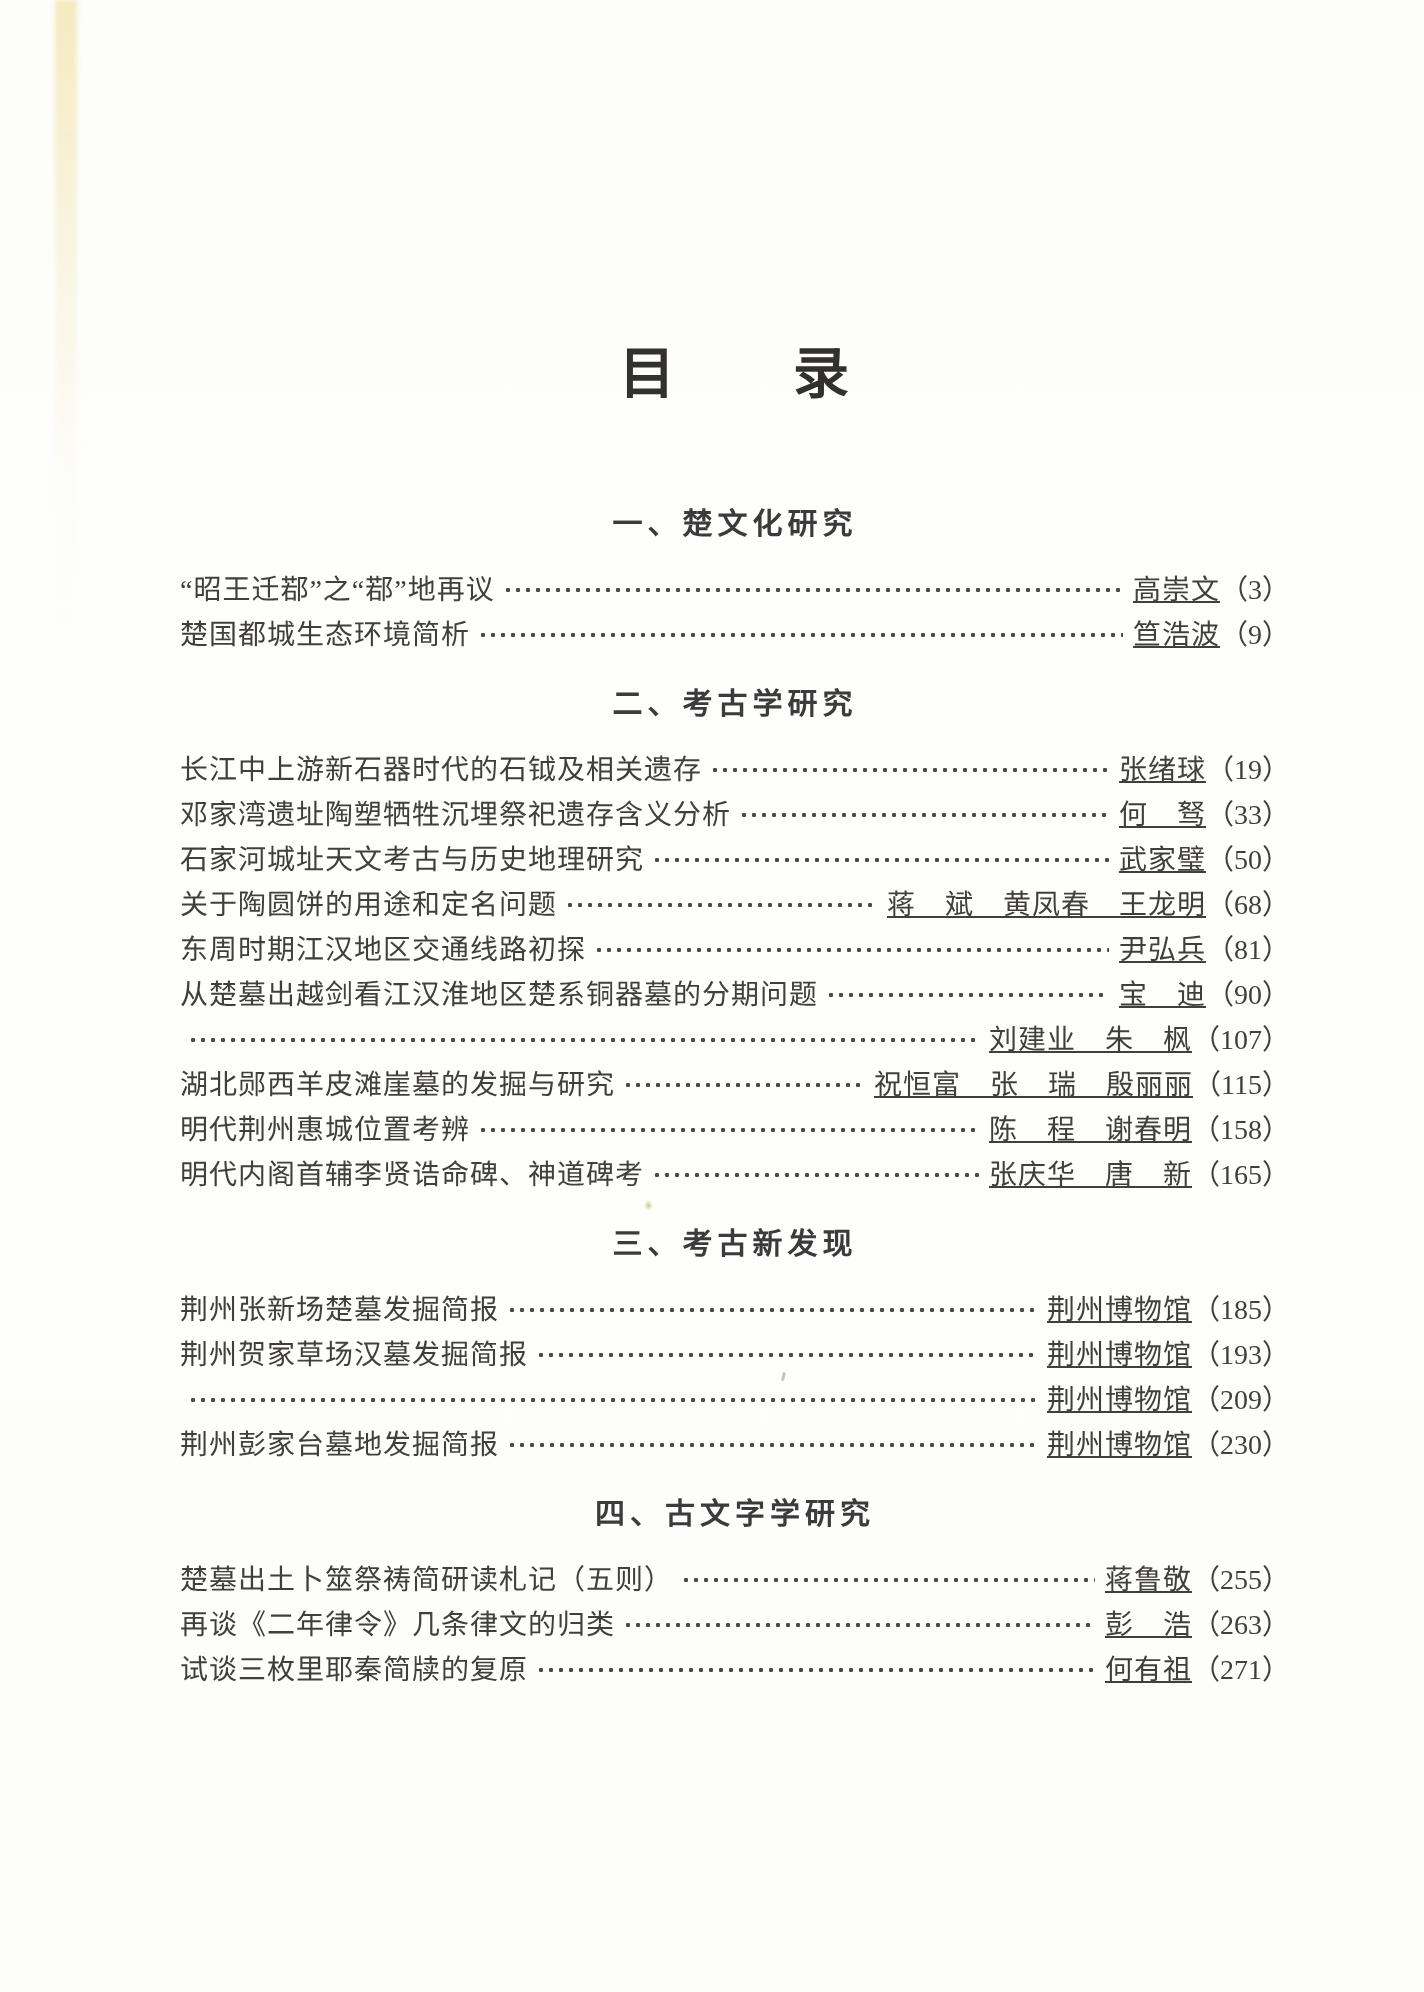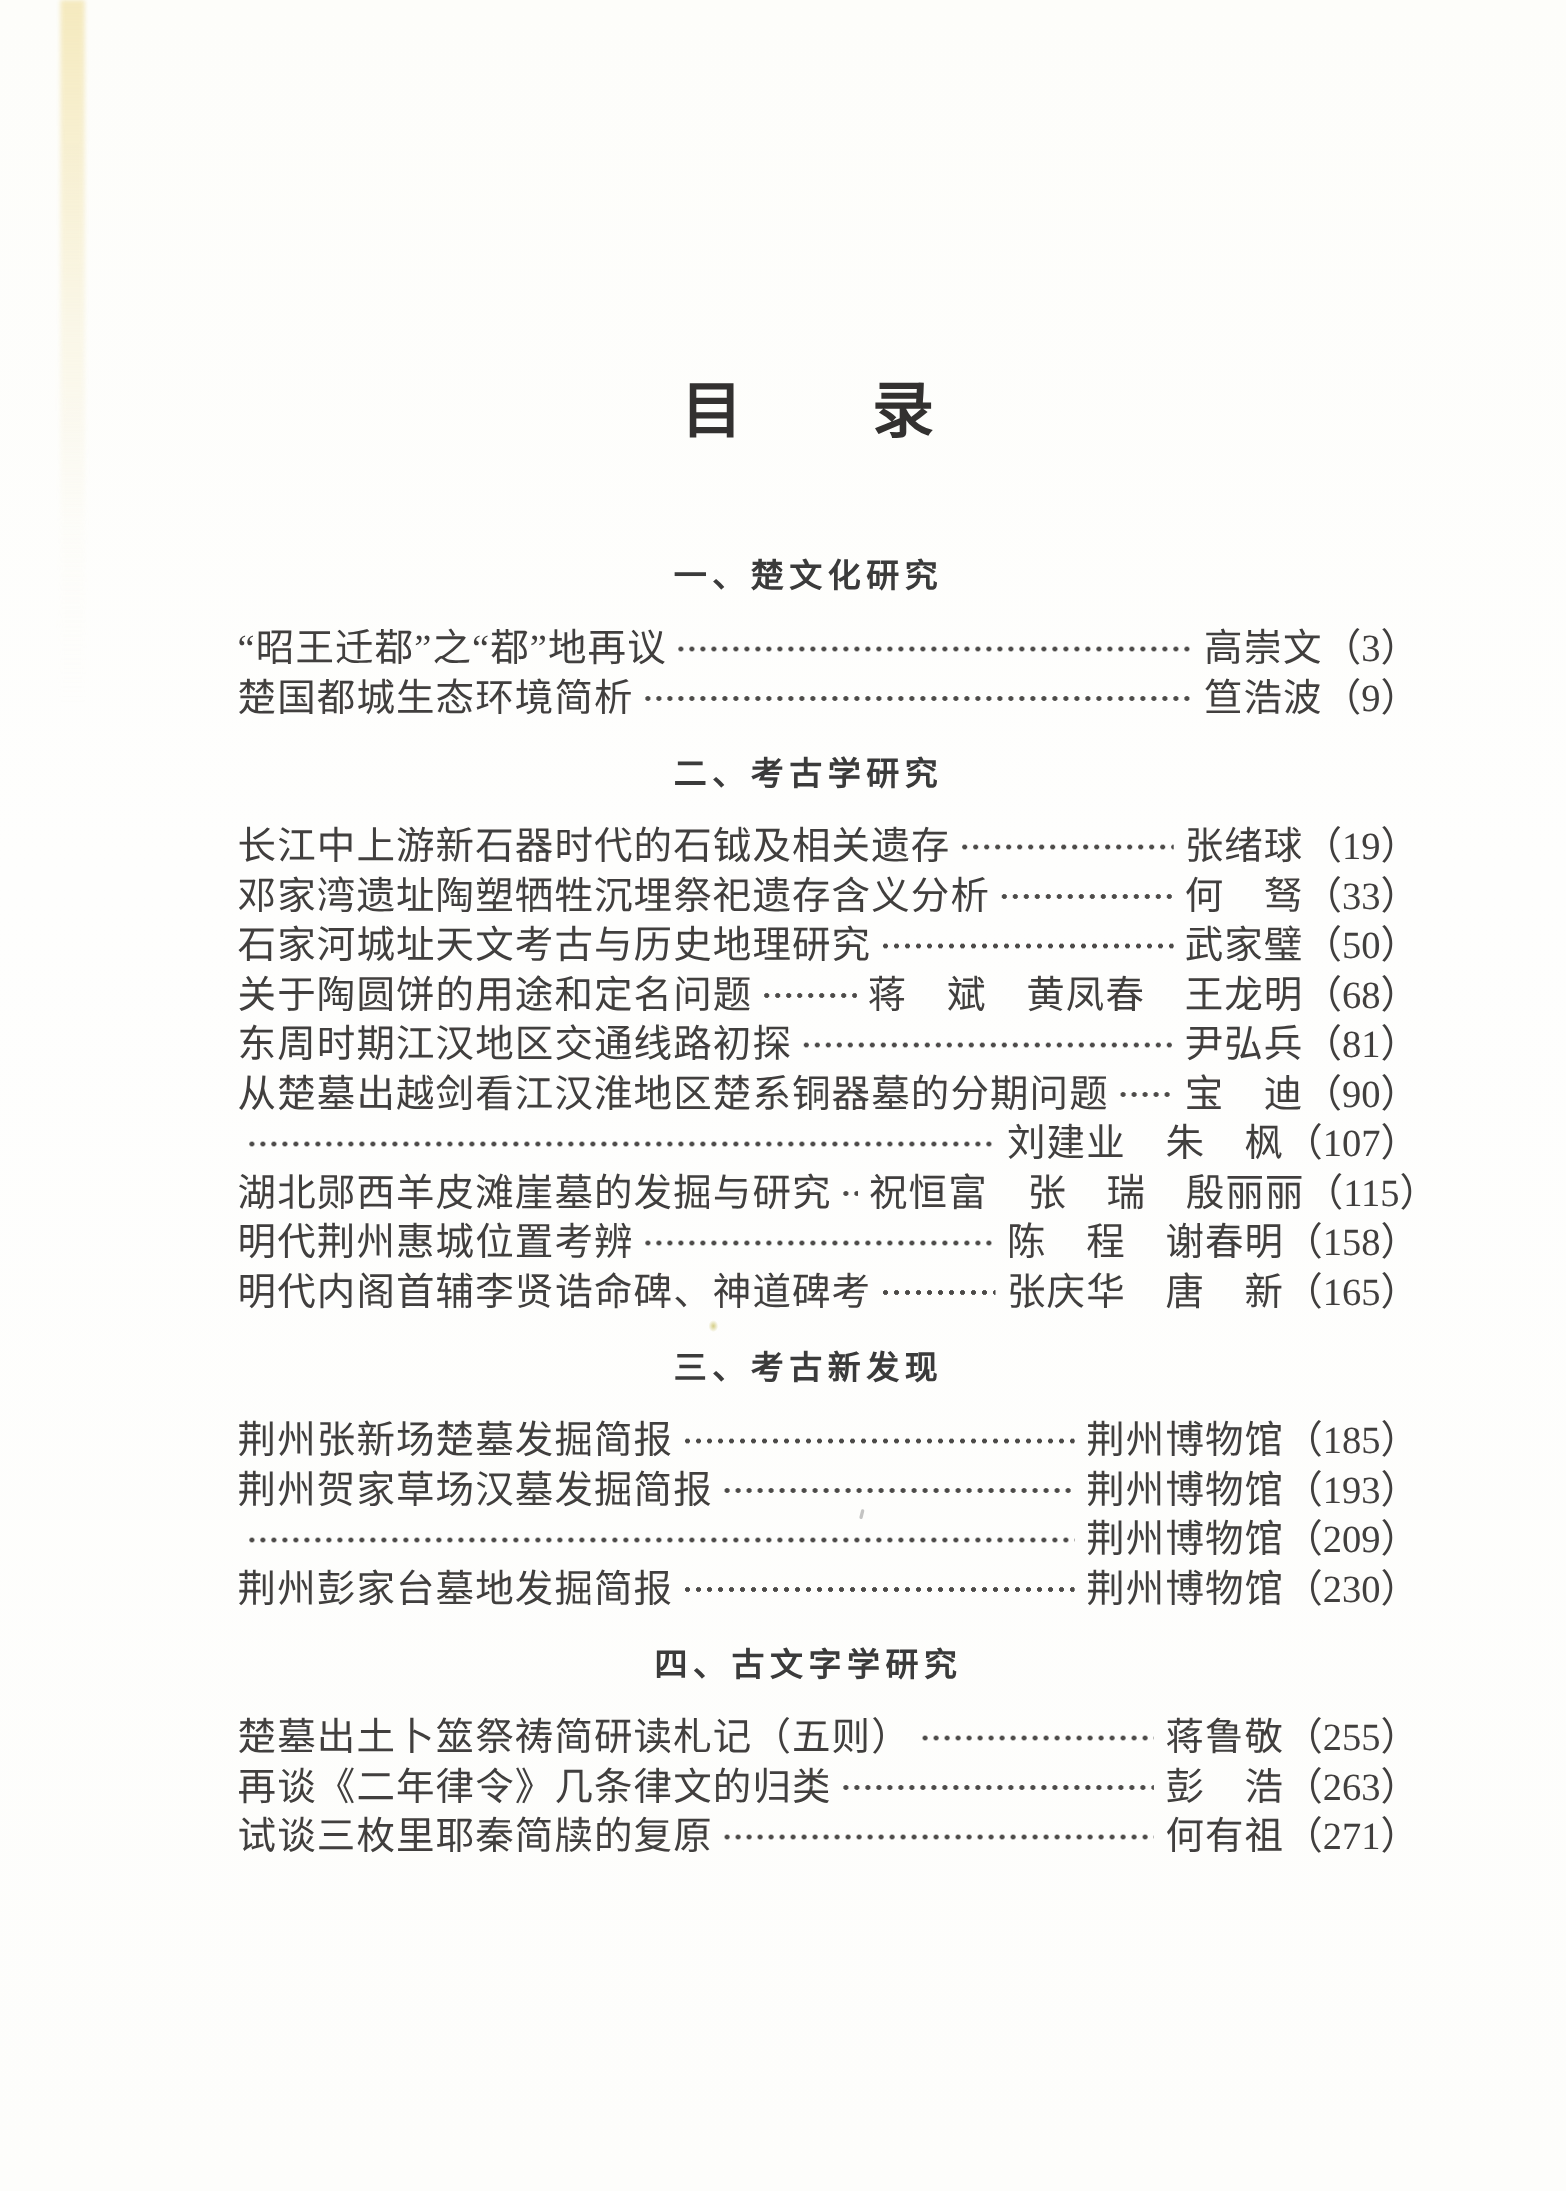--- a/index.html
+++ b/index.html
@@ -63,44 +63,44 @@
     font-weight: 600;
     letter-spacing: 5px;
     color: #3b3b3b;
     white-space: pre;
   }
   .sec-h.spread { letter-spacing: 11px; }
   .entry {
     display: flex;
     align-items: center;
     height: 45px;
-    font-size: 35px;
+    font-size: 28px;
     line-height: 45px;
     color: #413f3e;
-    margin-left: 36px;
   }
   .entry .t {
     white-space: nowrap;
     letter-spacing: 1px;
     flex-shrink: 0;
   }
   .entry .dots {
     flex: 1 1 auto;
     height: 45px;
     margin: 0 10px 0 6px;
     background-image: radial-gradient(circle, #4c4a48 2px, rgba(0,0,0,0) 2.4px);
     background-size: 10px 6px;
     background-repeat: repeat-x;
     background-position: 2px center;
     min-width: 18px;
   }
   .entry .a {
     white-space: nowrap;
     letter-spacing: 1px;
     flex-shrink: 0;
+    text-decoration: underline;
   }
   .entry .p {
     white-space: nowrap;
     flex-shrink: 0;
     letter-spacing: 0;
   }
 </style>
 </head>
 <body>
 

